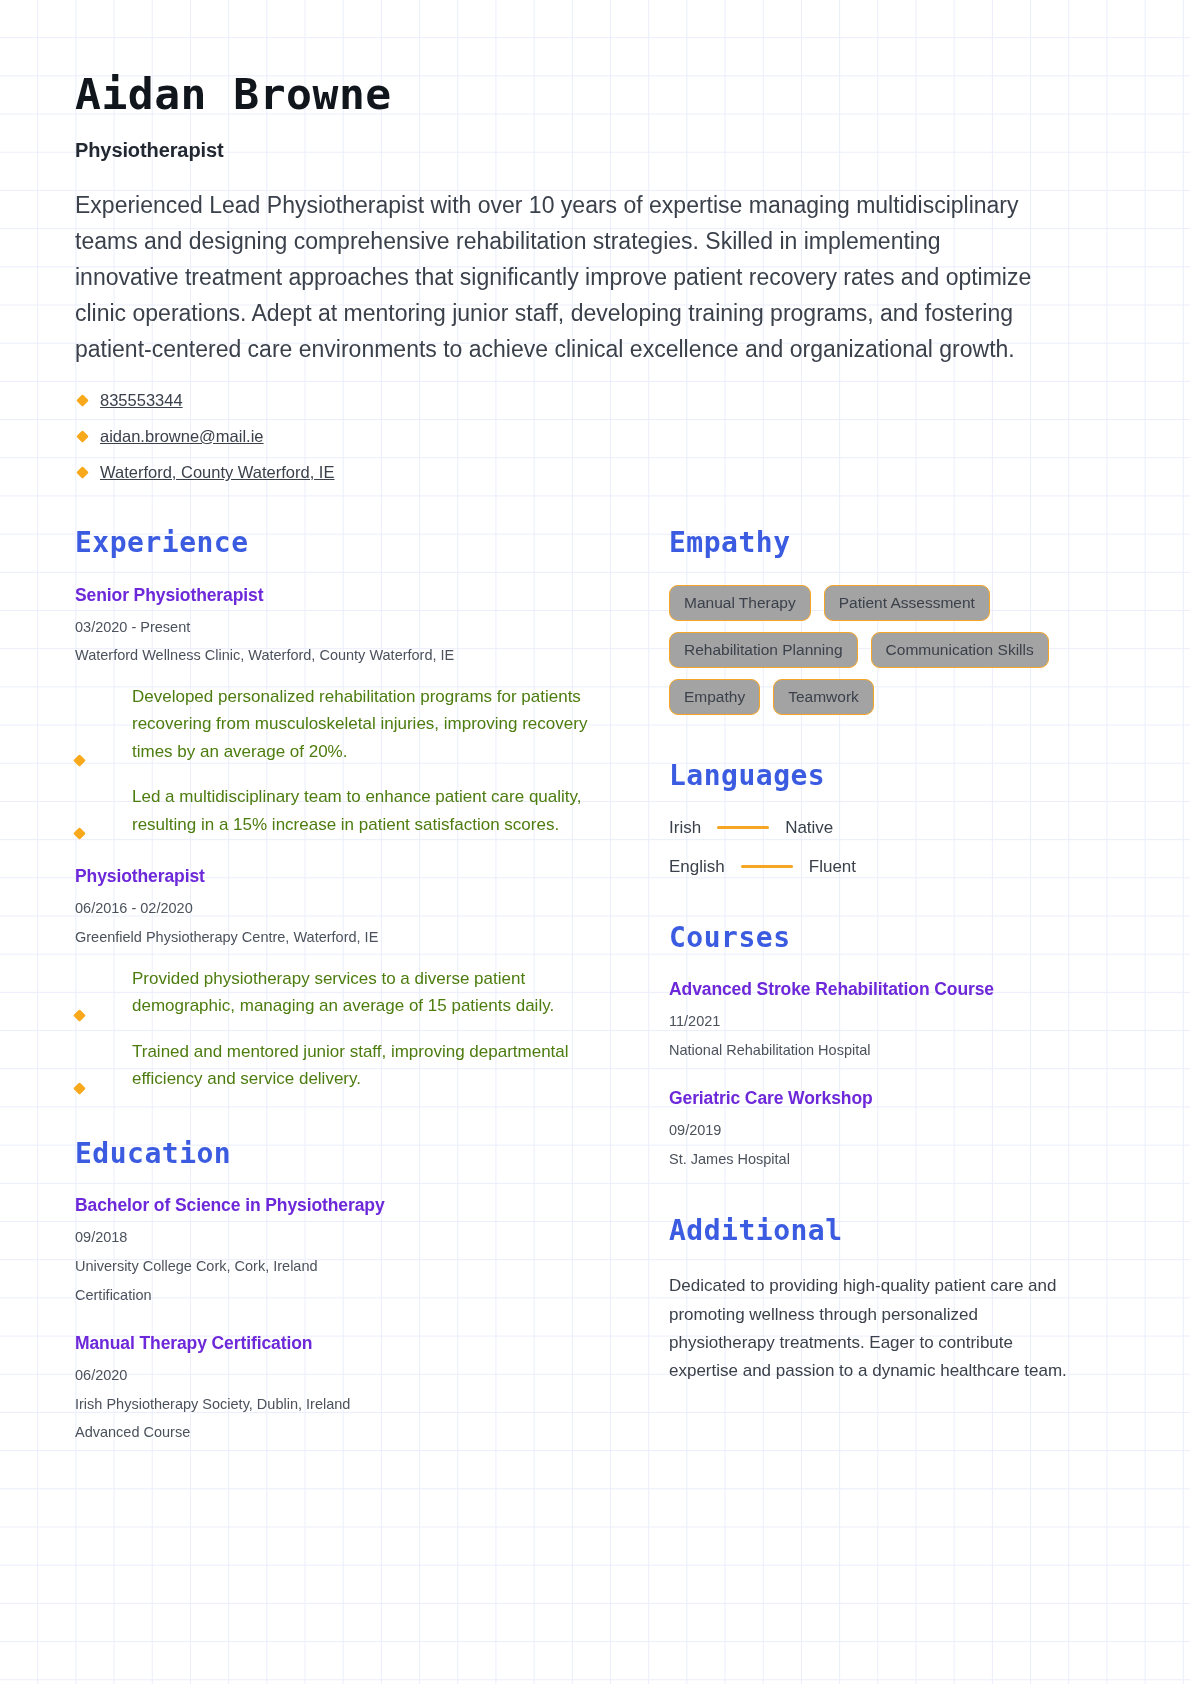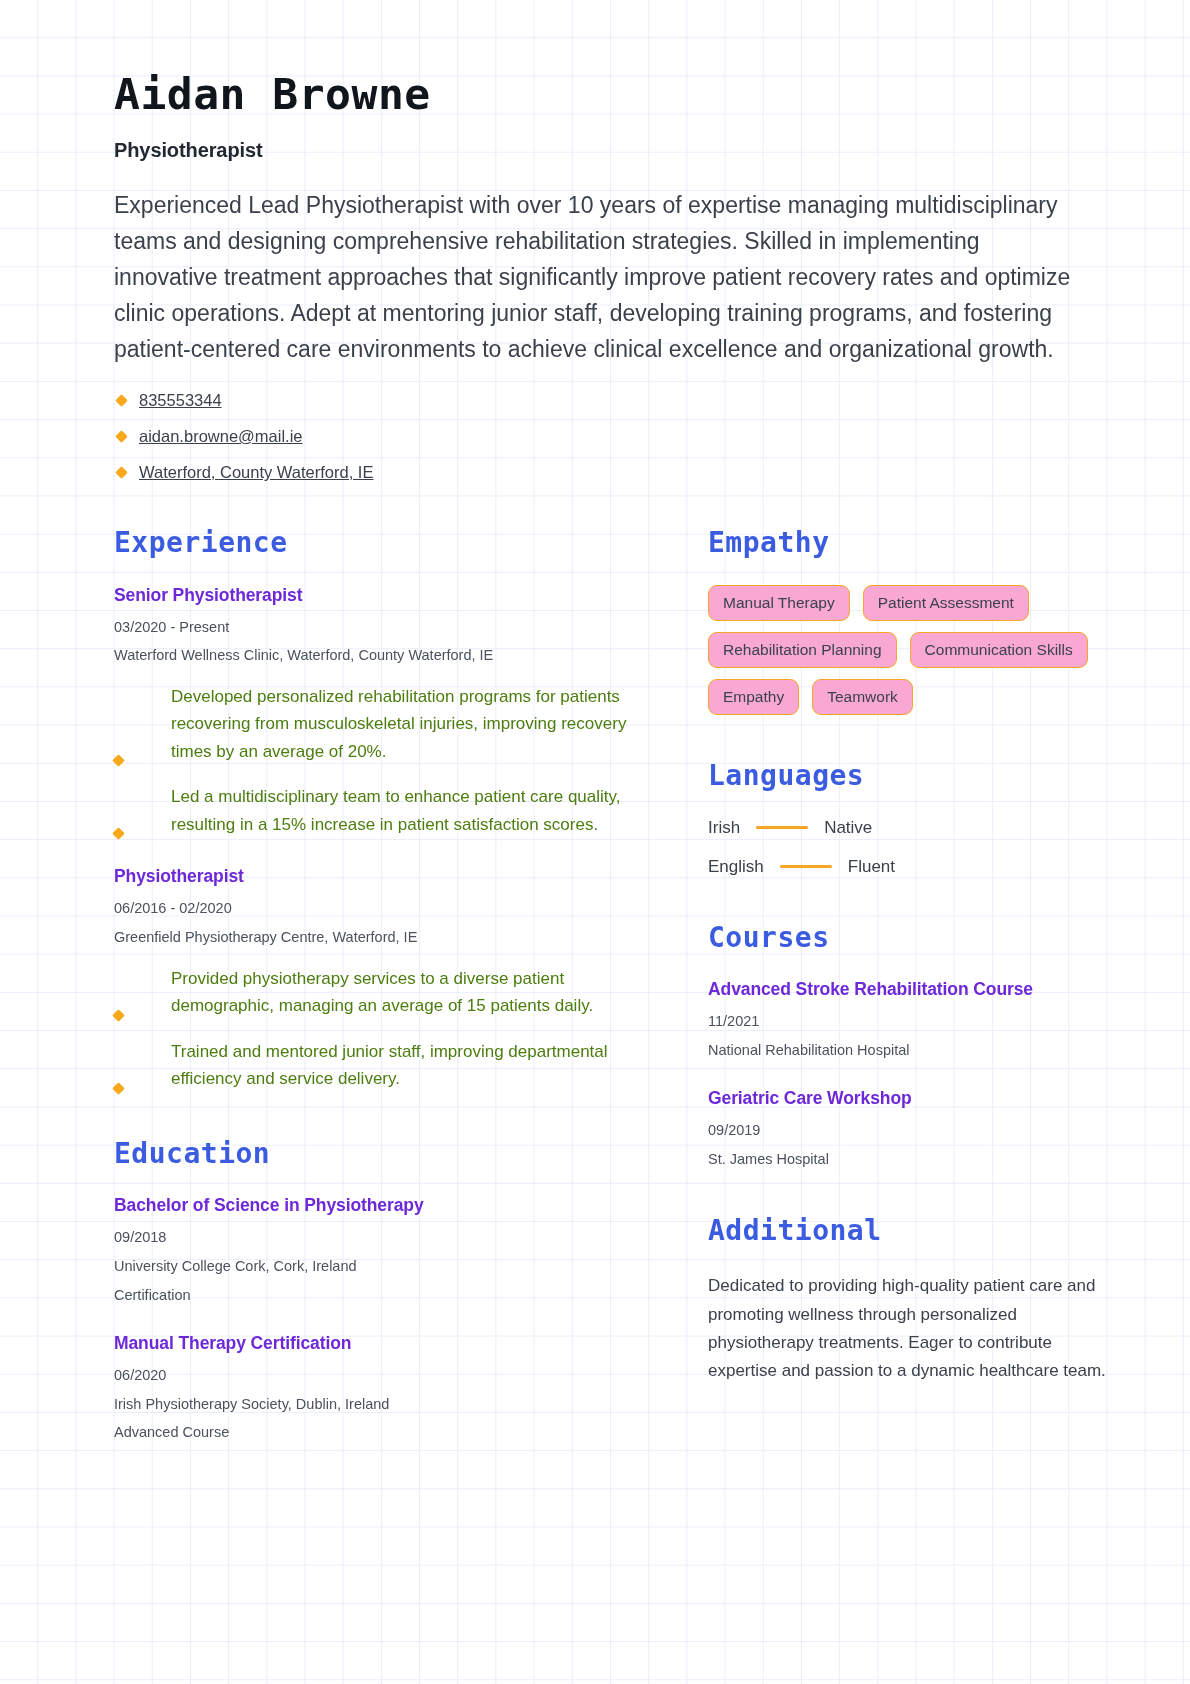--- a/index.html
+++ b/index.html
@@ -21,21 +21,21 @@
     position: relative;
   }
 
   .page {
     position: absolute;
     left: 0;
     top: 0;
     width: 1190px;
     height: 1684px;
     box-sizing: border-box;
-    padding: 72px 72px 0 114px;
+    padding: 72px 72px 0 75px;
   }
 
   
   .name {
     font-family: "DejaVu Sans Mono", "Liberation Mono", monospace;
     font-weight: 700;
     font-size: 43px;
     letter-spacing: 0.5px;
     color: #11151c;
     margin: 0 0 22px 0;
@@ -164,21 +164,21 @@
     padding: 0;
     list-style: none;
   }
   .chip {
     border: 1.6px solid #f5a623;
     border-radius: 9px;
     padding: 8px 14px 9px 14px;
     font-size: 15.5px;
     color: #3b414b;
     line-height: 1.1;
-    background: #f9a8d4;
+    background: #a3a3a3;
     white-space: nowrap;
   }
 
   
   .lang-list { list-style: none; margin: 0; padding: 0; }
   .lang-row {
     display: flex;
     align-items: center;
     font-size: 17px;
     color: #3b414b;

